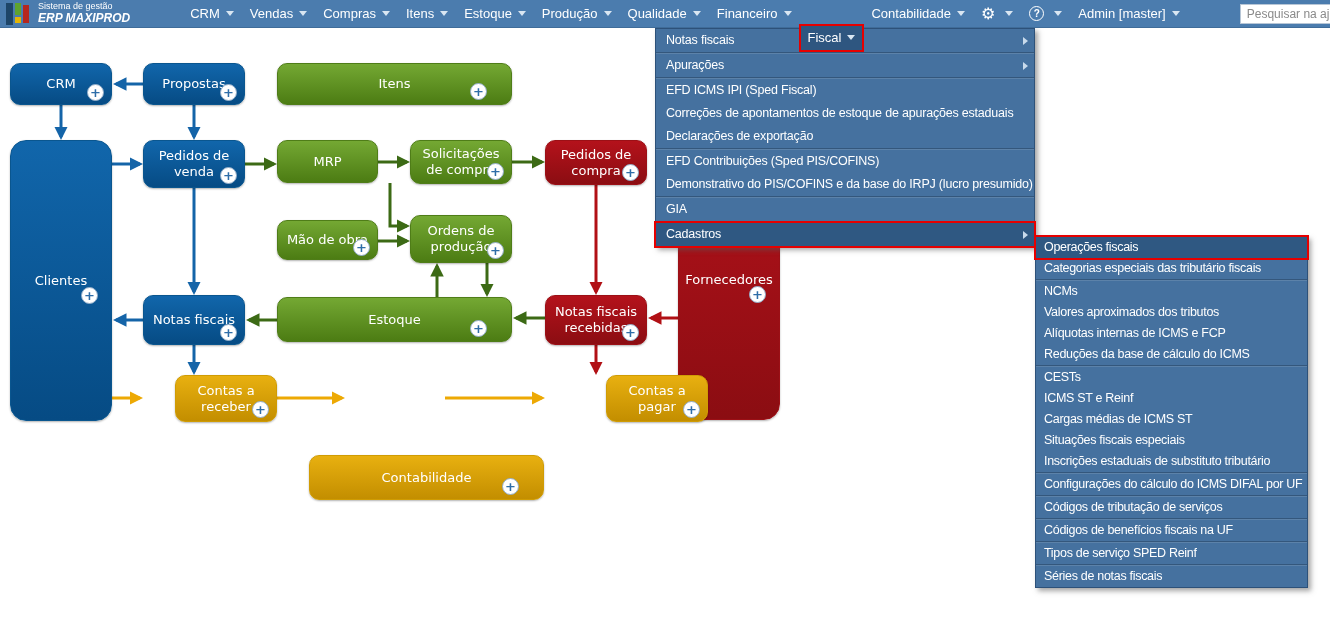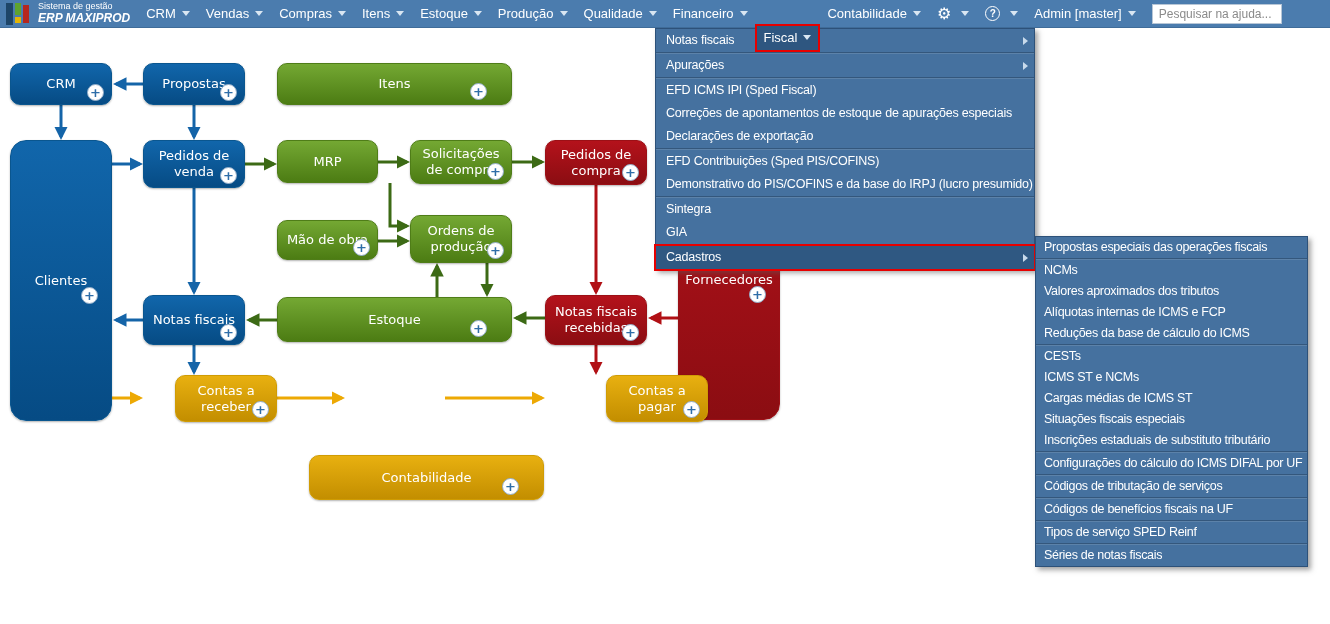--- a/index.html
+++ b/index.html
@@ -3,21 +3,21 @@
 <meta charset="utf-8">
 <style>
   * { margin:0; padding:0; box-sizing:border-box; }
   html,body { width:1330px; height:624px; background:#fff; overflow:hidden;
               font-family:"Liberation Sans", sans-serif; }
   #stage { position:relative; width:1330px; height:624px; }
 
   
   .topbar { position:absolute; left:0; top:0; width:1330px; height:28px;
             background:#4B7CAE; border-bottom:1px solid #3F6C99; display:flex;
-            align-items:center; color:#fff; z-index:40; }
+            align-items:center; color:#fff; z-index:40;gap:44px; }
   .logo { display:flex; align-items:center; gap:6px; padding:0 8px 0 6px; }
   .logo-text { line-height:1.05; white-space:nowrap; }
   .logo-small { font-size:9px; display:block; }
   .logo-main  { font-size:12px; font-weight:bold; font-style:italic; display:block; }
   .tb-menu { display:flex; align-items:center; height:28px; }
   .tb-item { display:flex; align-items:center; padding:5px 8px; height:26px;
              font-size:13px; white-space:nowrap; cursor:pointer; }
   .tb-item.selected { background:#2E5680; }
   .tb-item.annotated { outline:2px solid #E60000; outline-offset:-1px;margin-top:48px; }
   .caret { width:0; height:0; border-left:4px solid transparent;
@@ -255,42 +255,42 @@
       </div>
     <input class="search-box" type="text" placeholder="Pesquisar na ajuda..." style="">
   </div>
 
   <div class="dropdown" id="fiscal-menu">
       <div class="menu-row"><span>Notas fiscais</span><span class="submenu-arrow"></span></div>
       <div class="menu-divider"></div>
       <div class="menu-row"><span>Apurações</span><span class="submenu-arrow"></span></div>
       <div class="menu-divider"></div>
       <div class="menu-row"><span>EFD ICMS IPI (Sped Fiscal)</span></div>
-      <div class="menu-row"><span>Correções de apontamentos de estoque de apurações especiais</span></div>
+      <div class="menu-row"><span>Correções de apontamentos de estoque de apurações estaduais</span></div>
       <div class="menu-row"><span>Declarações de exportação</span></div>
       <div class="menu-divider"></div>
       <div class="menu-row"><span>EFD Contribuições (Sped PIS/COFINS)</span></div>
       <div class="menu-row"><span>Demonstrativo do PIS/COFINS e da base do IRPJ (lucro presumido)</span></div>
       <div class="menu-divider"></div>
-      <div class="menu-row"><span>Sintegra</span></div>
       <div class="menu-row"><span>GIA</span></div>
       <div class="menu-divider"></div>
       <div class="menu-row highlighted annotated"><span>Cadastros</span><span class="submenu-arrow"></span></div>
     </div>
 
   <div class="dropdown" id="cadastros-submenu">
-      <div class="menu-row"><span>Propostas especiais das operações fiscais</span></div>
+      <div class="menu-row highlighted annotated"><span>Operações fiscais</span></div>
+      <div class="menu-row"><span>Categorias especiais das tributário fiscais</span></div>
       <div class="menu-divider"></div>
       <div class="menu-row"><span>NCMs</span></div>
       <div class="menu-row"><span>Valores aproximados dos tributos</span></div>
       <div class="menu-row"><span>Alíquotas internas de ICMS e FCP</span></div>
       <div class="menu-row"><span>Reduções da base de cálculo do ICMS</span></div>
       <div class="menu-divider"></div>
       <div class="menu-row"><span>CESTs</span></div>
-      <div class="menu-row"><span>ICMS ST e NCMs</span></div>
+      <div class="menu-row"><span>ICMS ST e Reinf</span></div>
       <div class="menu-row"><span>Cargas médias de ICMS ST</span></div>
       <div class="menu-row"><span>Situações fiscais especiais</span></div>
       <div class="menu-row"><span>Inscrições estaduais de substituto tributário</span></div>
       <div class="menu-divider"></div>
       <div class="menu-row"><span>Configurações do cálculo do ICMS DIFAL por UF</span></div>
       <div class="menu-divider"></div>
       <div class="menu-row"><span>Códigos de tributação de serviços</span></div>
       <div class="menu-divider"></div>
       <div class="menu-row"><span>Códigos de benefícios fiscais na UF</span></div>
       <div class="menu-divider"></div>

